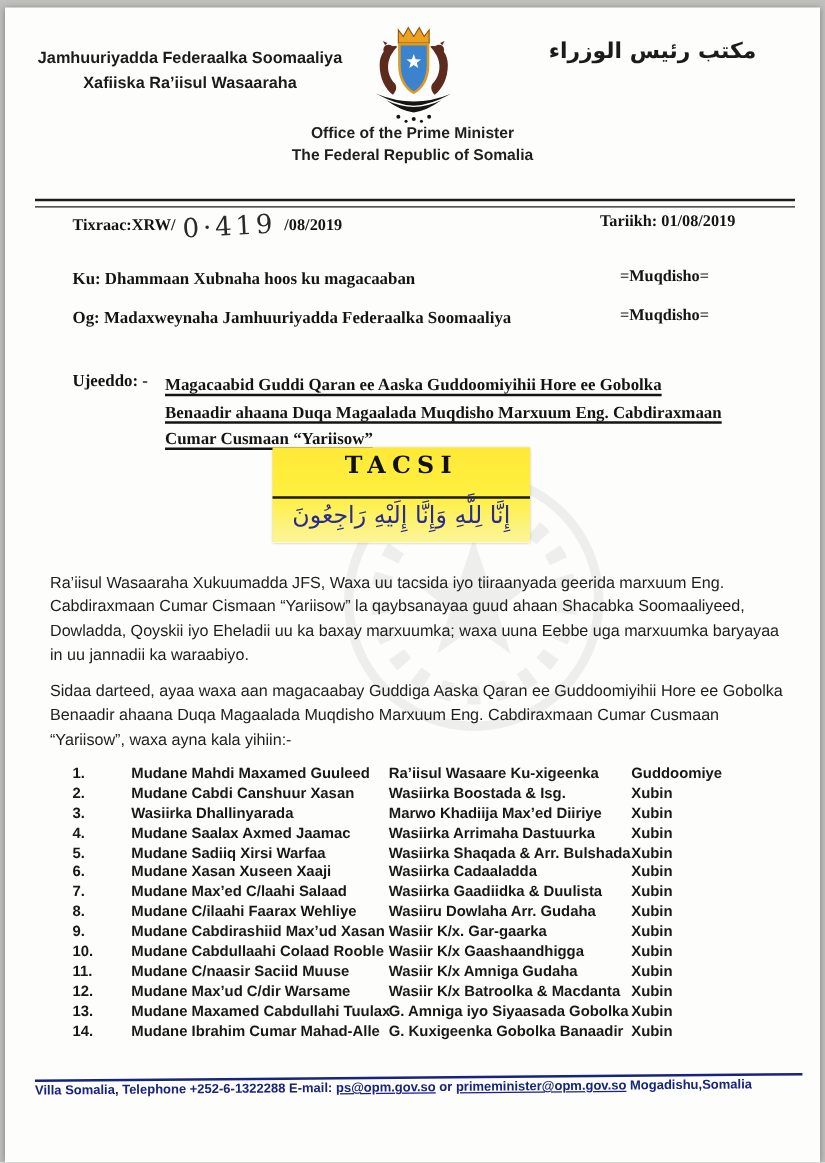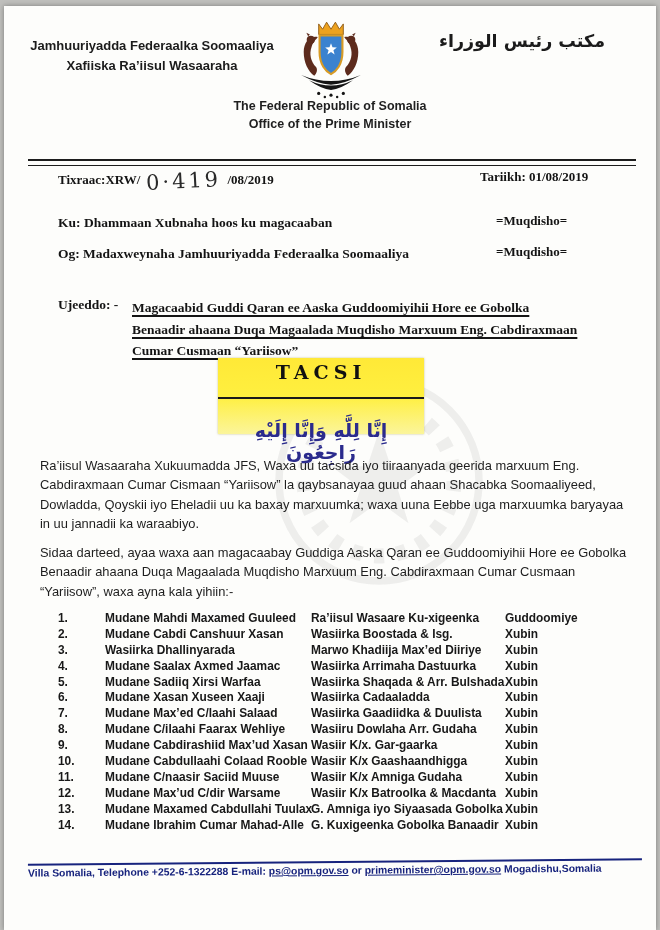--- a/index.html
+++ b/index.html
@@ -40,22 +40,22 @@
              text-decoration:underline;text-underline-offset:3px;
              text-decoration-thickness:1.5px;}
 
   
   .tacsi{left:214px;top:352px;width:206px;height:76px;
          background:linear-gradient(180deg,#ffe937 0%,#ffef3f 50%,#fbf59b 100%);
          box-shadow:0 0 2px rgba(150,140,40,.5);}
   .tacsi-title{font-family:"DejaVu Serif","Liberation Serif",serif;font-weight:700;
                font-size:19px;letter-spacing:5px;text-align:center;color:#111;
                border-bottom:2px solid #1a1a1a;padding:3px 0 14px;}
-  .tacsi-arabic{text-align:center;font-size:19px;color:#2b2b8d;font-weight:700;
-                padding-top:20px;direction:rtl;
+  .tacsi-arabic{text-align:center;font-size:19px;color:#2b2b8d;font-weight:400;
+                padding-top:2px;direction:rtl;
                 font-family:"DejaVu Sans","Liberation Sans",sans-serif;}
 
   .watermark{left:250px;top:350px;width:250px;height:250px;opacity:.07;}
 
   .para{width:596px;font-size:12.9px;line-height:1.5;color:#1e1e1e;}
   .para1{left:36px;top:450px;}
   .para2{left:36px;top:537px;}
 
   
   .committee{left:54px;top:604px;width:566px;font-size:11.9px;font-weight:700;color:#181818;}
@@ -110,22 +110,22 @@
             <circle cx="57" cy="88" r="1.4"></circle>
       </g>
     </svg>
   </div>
 
   <div class="abs hdr-right">
     <div>مكتب رئيس الوزراء</div>
   </div>
 
   <div class="abs hdr-en">
+    <div>Office of the Prime Minister</div>
     <div>The Federal Republic of Somalia</div>
-    <div>Office of the Prime Minister</div>
   </div>
 
   <div class="abs rule-double"></div>
 
   <div class="abs ref-row serifb">
     <span>Tixraac:XRW/</span><span class="handwritten">0·419</span><span>/08/2019</span>
   </div>
   <div class="abs date serifb">Tariikh: 01/08/2019</div>
 
   <div class="abs addr1 serifb addr-label">Ku: Dhammaan Xubnaha hoos ku magacaaban</div>

